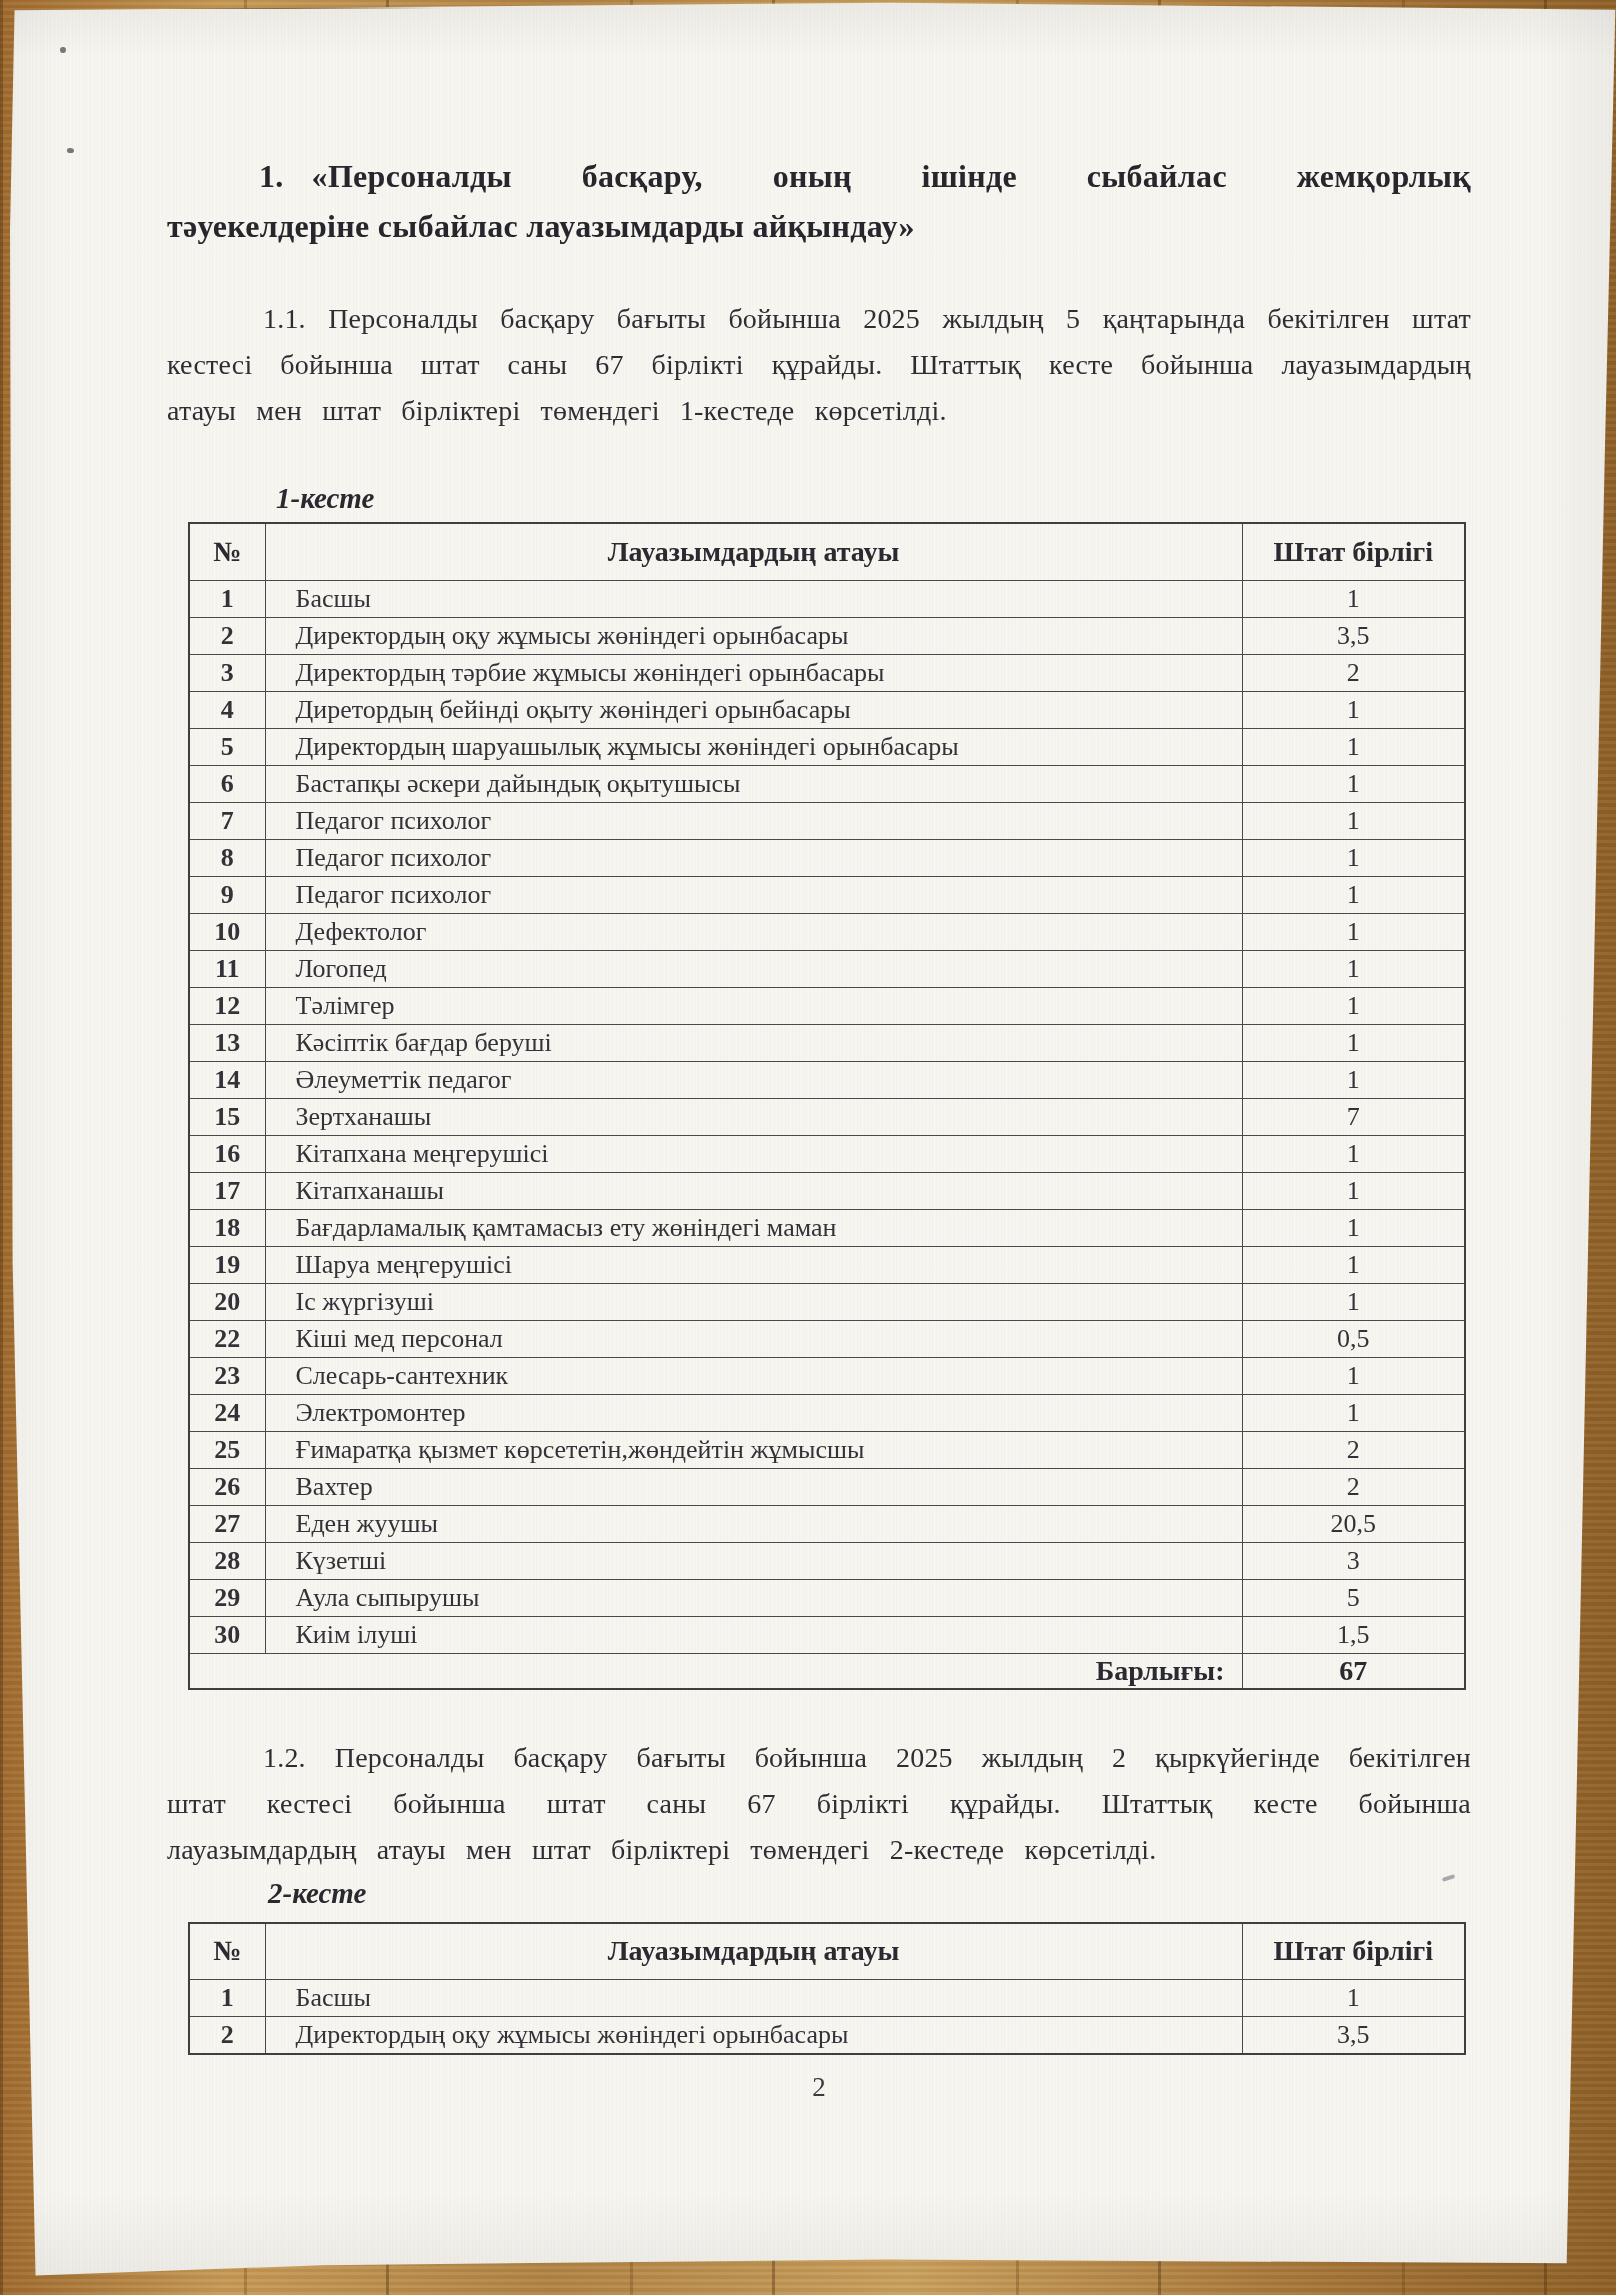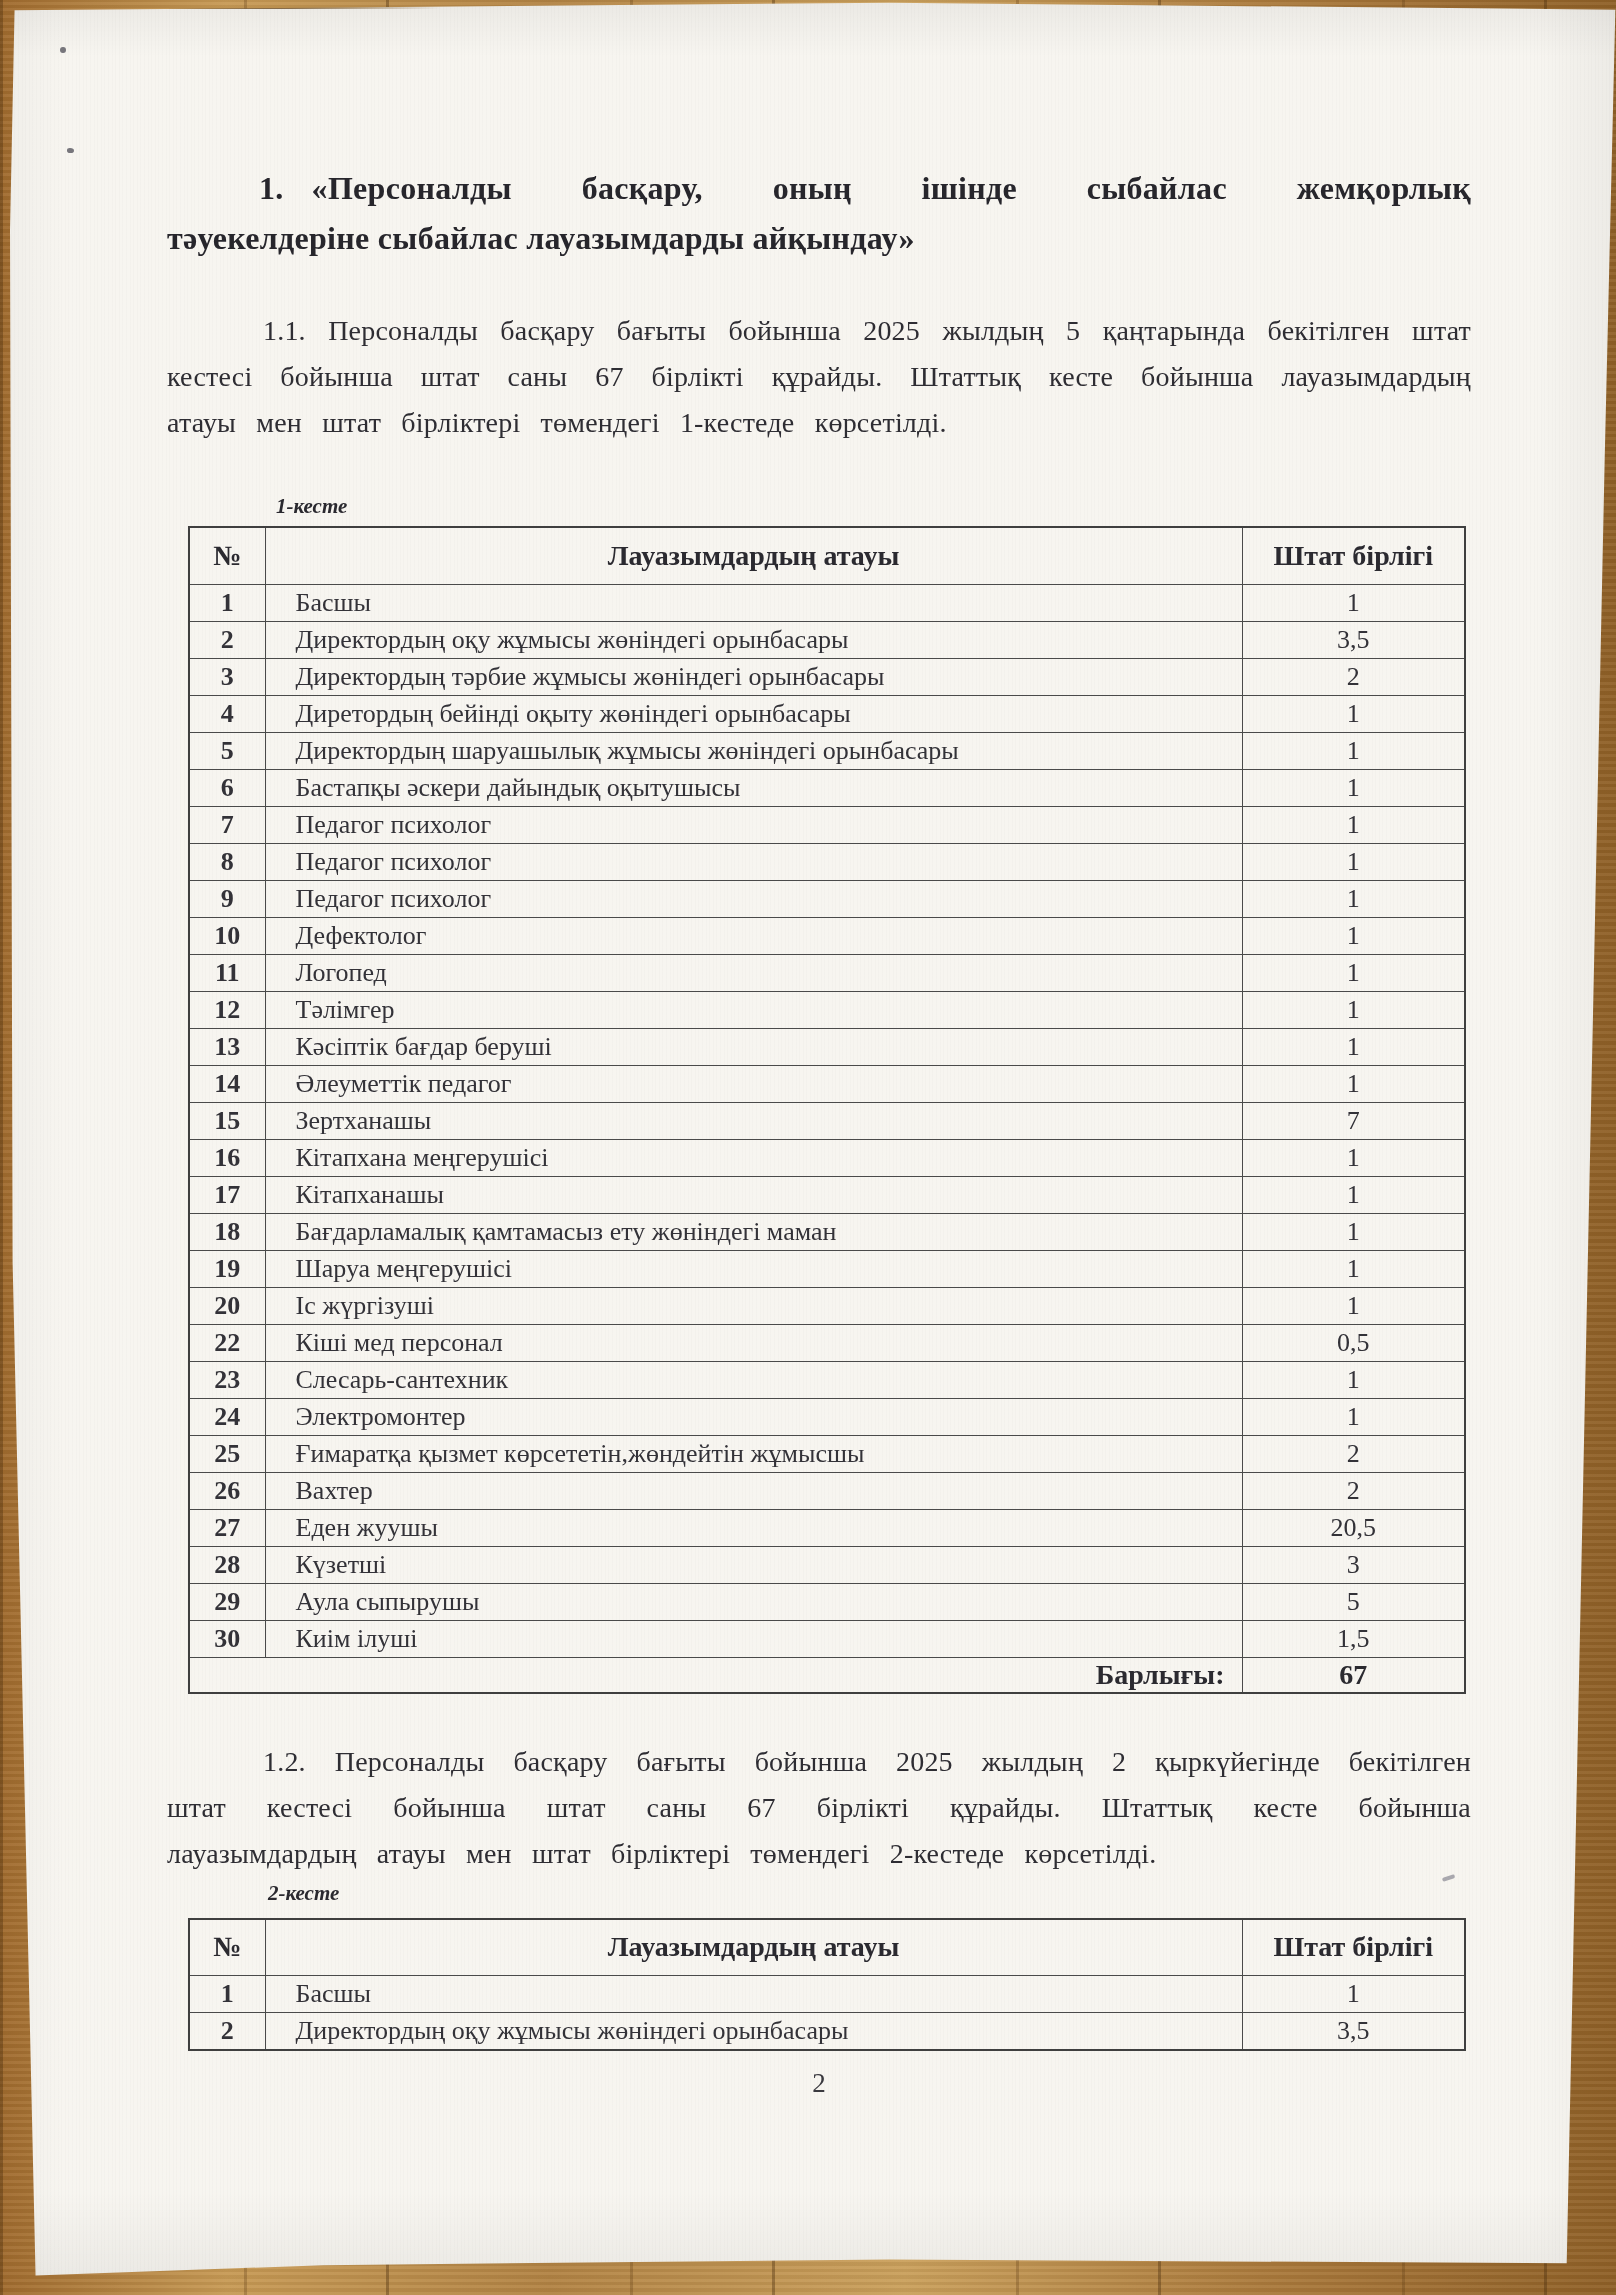--- a/index.html
+++ b/index.html
@@ -37,21 +37,21 @@
     background: linear-gradient(90deg, #382915 0%, #4a3318 45%, #7a5a30 66%, rgba(122,90,48,0) 100%);
     opacity: .85;
   }
 
   .speck { position: absolute; background: #77767c; border-radius: 50%; }
   .speck.s1 { left: 60px; top: 47px;  width: 5.6px; height: 6px; }
   .speck.s2 { left: 67px; top: 148px; width: 6.6px; height: 4.6px; border-radius: 40% 60% 50% 50%; }
   .speck.s3 { left: 1442px; top: 1876px; width: 13px; height: 3.6px; background:#a9a8ae; transform: rotate(-18deg); border-radius: 2px; }
 
   .content {
-    position: absolute; left: 167px; right: 145px; top: 12px;
+    position: absolute; left: 167px; right: 145px; top: 0;
     color: #2e2d33;
   }
 
   .title {
     margin: 151px 0 0 0;
     font-size: 32px; font-weight: bold; line-height: 50px;
     color: #27262c;
     letter-spacing: 0.3px;
   }
   .title .line1 { display: block; text-align: justify; text-align-last: justify; text-indent: 92px; }
@@ -60,21 +60,21 @@
 
   .para {
     margin: 45px 0 0 0;
     font-size: 28px; line-height: 46px;
     text-align: justify; text-indent: 96px;
     word-spacing: 13px; letter-spacing: 0.2px;
   }
 
   .caption {
     margin: 48px 0 0 109px;
-    font-size: 21px; font-weight: bold; font-style: italic;
+    font-size: 29px; font-weight: bold; font-style: italic;
     color: #2a292f;
   }
   .caption.c2 { margin: 4px 0 12px 101px; font-style: italic; }
 
   table.t {
     margin: 7px 0 0 21px;
     width: 1276px;
     border-collapse: collapse;
     table-layout: fixed;
     font-size: 26px;

